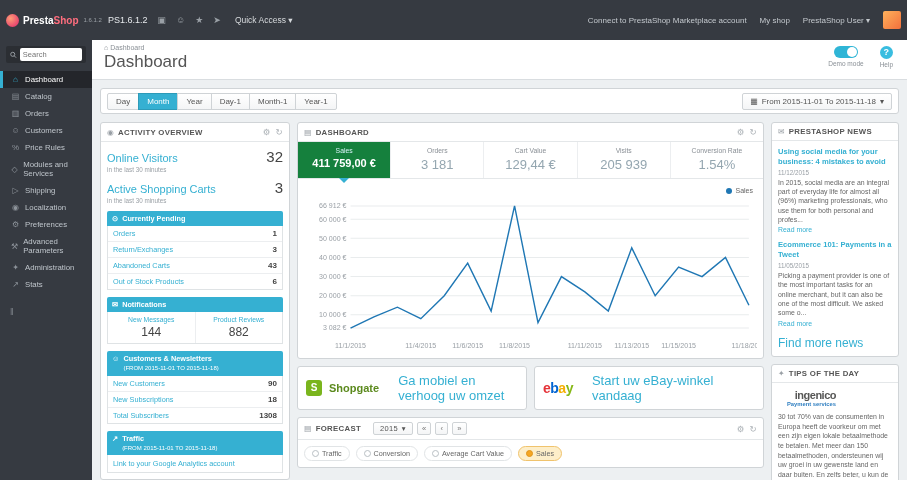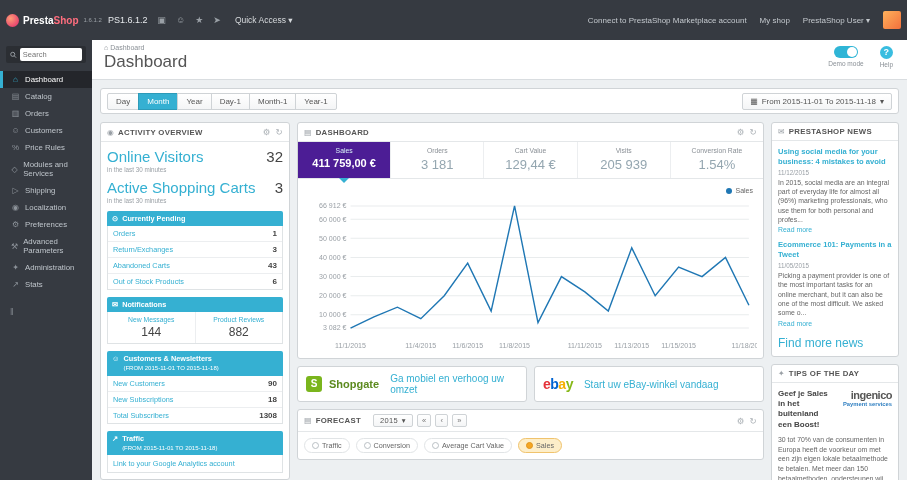--- a/index.html
+++ b/index.html
@@ -59,21 +59,21 @@
 
   .panel{background:#fff;border:1px solid #d0d4d7;border-radius:3px;margin-bottom:7px}
   .panel-hd{display:flex;align-items:center;gap:4px;padding:4px 6px;border-bottom:1px solid #e4e7e9;color:#555;font-size:7.8px;font-weight:bold;letter-spacing:.3px}
   .panel-hd .ph-ico{color:#9aa0a6;font-weight:normal}
   .hd-tools{margin-left:auto;display:flex;gap:5px;color:#aab0b5;font-weight:normal;font-size:8.5px}
   .hd-tools span{cursor:pointer}
 
   
   .act-body{padding:6px}
   .live-row{display:flex;justify-content:space-between;align-items:baseline}
-  .live-lab{color:#35b0d2;font-size:15px;cursor:pointer}
+  .live-lab{color:#35b0d2;font-size:11px;cursor:pointer}
   .live-val{font-size:15px;color:#444}
   .live-sub{font-size:6.3px;color:#9aa0a6;margin:1px 0 6px 0}
   .sec-hd{background:#35b0d2;color:#fff;font-size:7.3px;font-weight:bold;padding:3px 5px;display:flex;gap:4px;align-items:flex-start;border-radius:2px 2px 0 0;margin-top:7px;line-height:1.25}
   .sec-box{border:1px solid #dfe3e5;border-top:0}
   .srow{display:flex;justify-content:space-between;padding:3px 5px;border-bottom:1px solid #eceef0;align-items:center}
   .srow:last-child{border-bottom:0}
   .srow .sl{color:#35b0d2;font-size:7.3px;cursor:pointer}
   .srow .sv{font-size:8px;color:#444;font-weight:bold}
   .notif-cells{display:flex}
   .ncell{flex:1;text-align:center;padding:4px 2px;border-right:1px solid #eceef0}
@@ -81,39 +81,39 @@
   .ncell .nl{color:#35b0d2;font-size:6.8px;cursor:pointer}
   .ncell .nv{font-size:12px;color:#444;margin-top:2px}
   .ga-link{display:block;padding:4px 5px;color:#35b0d2;font-size:7.3px;cursor:pointer}
 
   
   .kpi-strip{display:flex;border-bottom:1px solid #e4e7e9}
   .kpi{flex:1;padding:5px 3px 6px 3px;text-align:center;border-right:1px solid #eceef0;cursor:pointer;position:relative}
   .kpi:last-child{border-right:0}
   .kpi .kl{font-size:6.8px;color:#8a9096}
   .kpi .kv{font-size:13px;color:#94a6b0;margin-top:3px;white-space:nowrap}
-  .kpi.active{background:#4c1d95}
+  .kpi.active{background:#15803d}
   .kpi.active .kl{color:#d9f2f8}
   .kpi.active .kv{color:#fff;font-size:11px;font-weight:bold}
   .kpi.active::after{content:"";position:absolute;left:50%;bottom:-5px;margin-left:-5px;border:5px solid transparent;border-top-color:#35b0d2;border-bottom:0}
   .chart-wrap{padding:8px 6px 4px 6px}
   .chart-legend{display:flex;justify-content:flex-end;align-items:center;gap:3px;font-size:7px;color:#666;padding-right:4px}
   .legend-dot{width:6px;height:6px;border-radius:50%;display:inline-block}
   .gridline{stroke:#e9eced;stroke-width:1}
   .ytick,.xtick{font-size:7px;fill:#9aa0a6}
   .chart-line{fill:none;stroke-width:1.4}
 
   
   .mod-row{display:flex;gap:7px;margin-bottom:7px}
   .mod-box{flex:1;background:#fff;border:1px solid #d0d4d7;border-radius:3px;display:flex;align-items:center;gap:7px;padding:6px 8px}
   .shopgate-ico{width:16px;height:16px;border-radius:3px;background:#7ab51d;color:#fff;font-weight:bold;font-size:10px;text-align:center;line-height:16px;flex:none}
   .shopgate-name{font-size:11px;color:#5c8a1e;font-weight:bold}
   .ebay-name{font-size:14px;font-weight:bold;letter-spacing:-.5px}
   .ebay-name i{font-style:normal}
-  .mod-link{color:#35b0d2;font-size:10px;cursor:pointer;margin-left:4px}
+  .mod-link{color:#35b0d2;font-size:13px;cursor:pointer;margin-left:12px}
 
   
   .fc-hd-extra{display:flex;align-items:center;gap:4px;margin-left:8px;font-weight:normal}
   .fc-year{border:1px solid #cfd3d6;border-radius:2px;padding:1px 6px;font-size:7.5px;color:#555;background:linear-gradient(#fff,#f4f5f6);cursor:pointer;display:flex;gap:4px;align-items:center}
   .fc-nav{border:1px solid #cfd3d6;border-radius:2px;padding:1px 4px;font-size:7.5px;color:#777;background:linear-gradient(#fff,#f4f5f6);cursor:pointer}
   .fc-legend{display:flex;gap:6px;padding:6px;flex-wrap:wrap}
   .fc-chip{display:flex;align-items:center;gap:3px;font-size:7.2px;color:#666;border:1px solid #e1e4e6;border-radius:8px;padding:2px 7px;cursor:pointer}
   .fc-radio{width:7px;height:7px;border-radius:50%;border:1px solid #b9bfc4;background:#fff}
   .fc-chip.sel{background:#fdeec9;border-color:#f0c36d}
   .fc-chip.sel .fc-radio{background:#f5a623;border-color:#e0941a}
@@ -486,21 +486,20 @@
             </div>
           </div>
 
           <div class="panel">
             <div class="panel-hd">
               <span class="ph-ico">✦</span>
               <span>TIPS OF THE DAY</span>
             </div>
             <div class="tips-body">
               <div class="tips-top">
-                <div class="tips-hl">Geef je Sales in het buitenland een Boost!</div>
                 <div class="ing-logo">
                   <div class="ing-name">ingenico</div>
                   <div class="ing-sub">Payment services</div>
                 </div>
               </div>
               <div class="tips-text">30 tot 70% van de consumenten in Europa heeft de voorkeur om met een zijn eigen lokale betaalmethode te betalen. Met meer dan 150 betaalmethoden, ondersteunen wij uw groei in uw gewenste land en daar buiten. En zelfs beter, u kun de belangrijke betaalmethoden activeren met een...</div>
             </div>
           </div>
         </div>
       </div>

